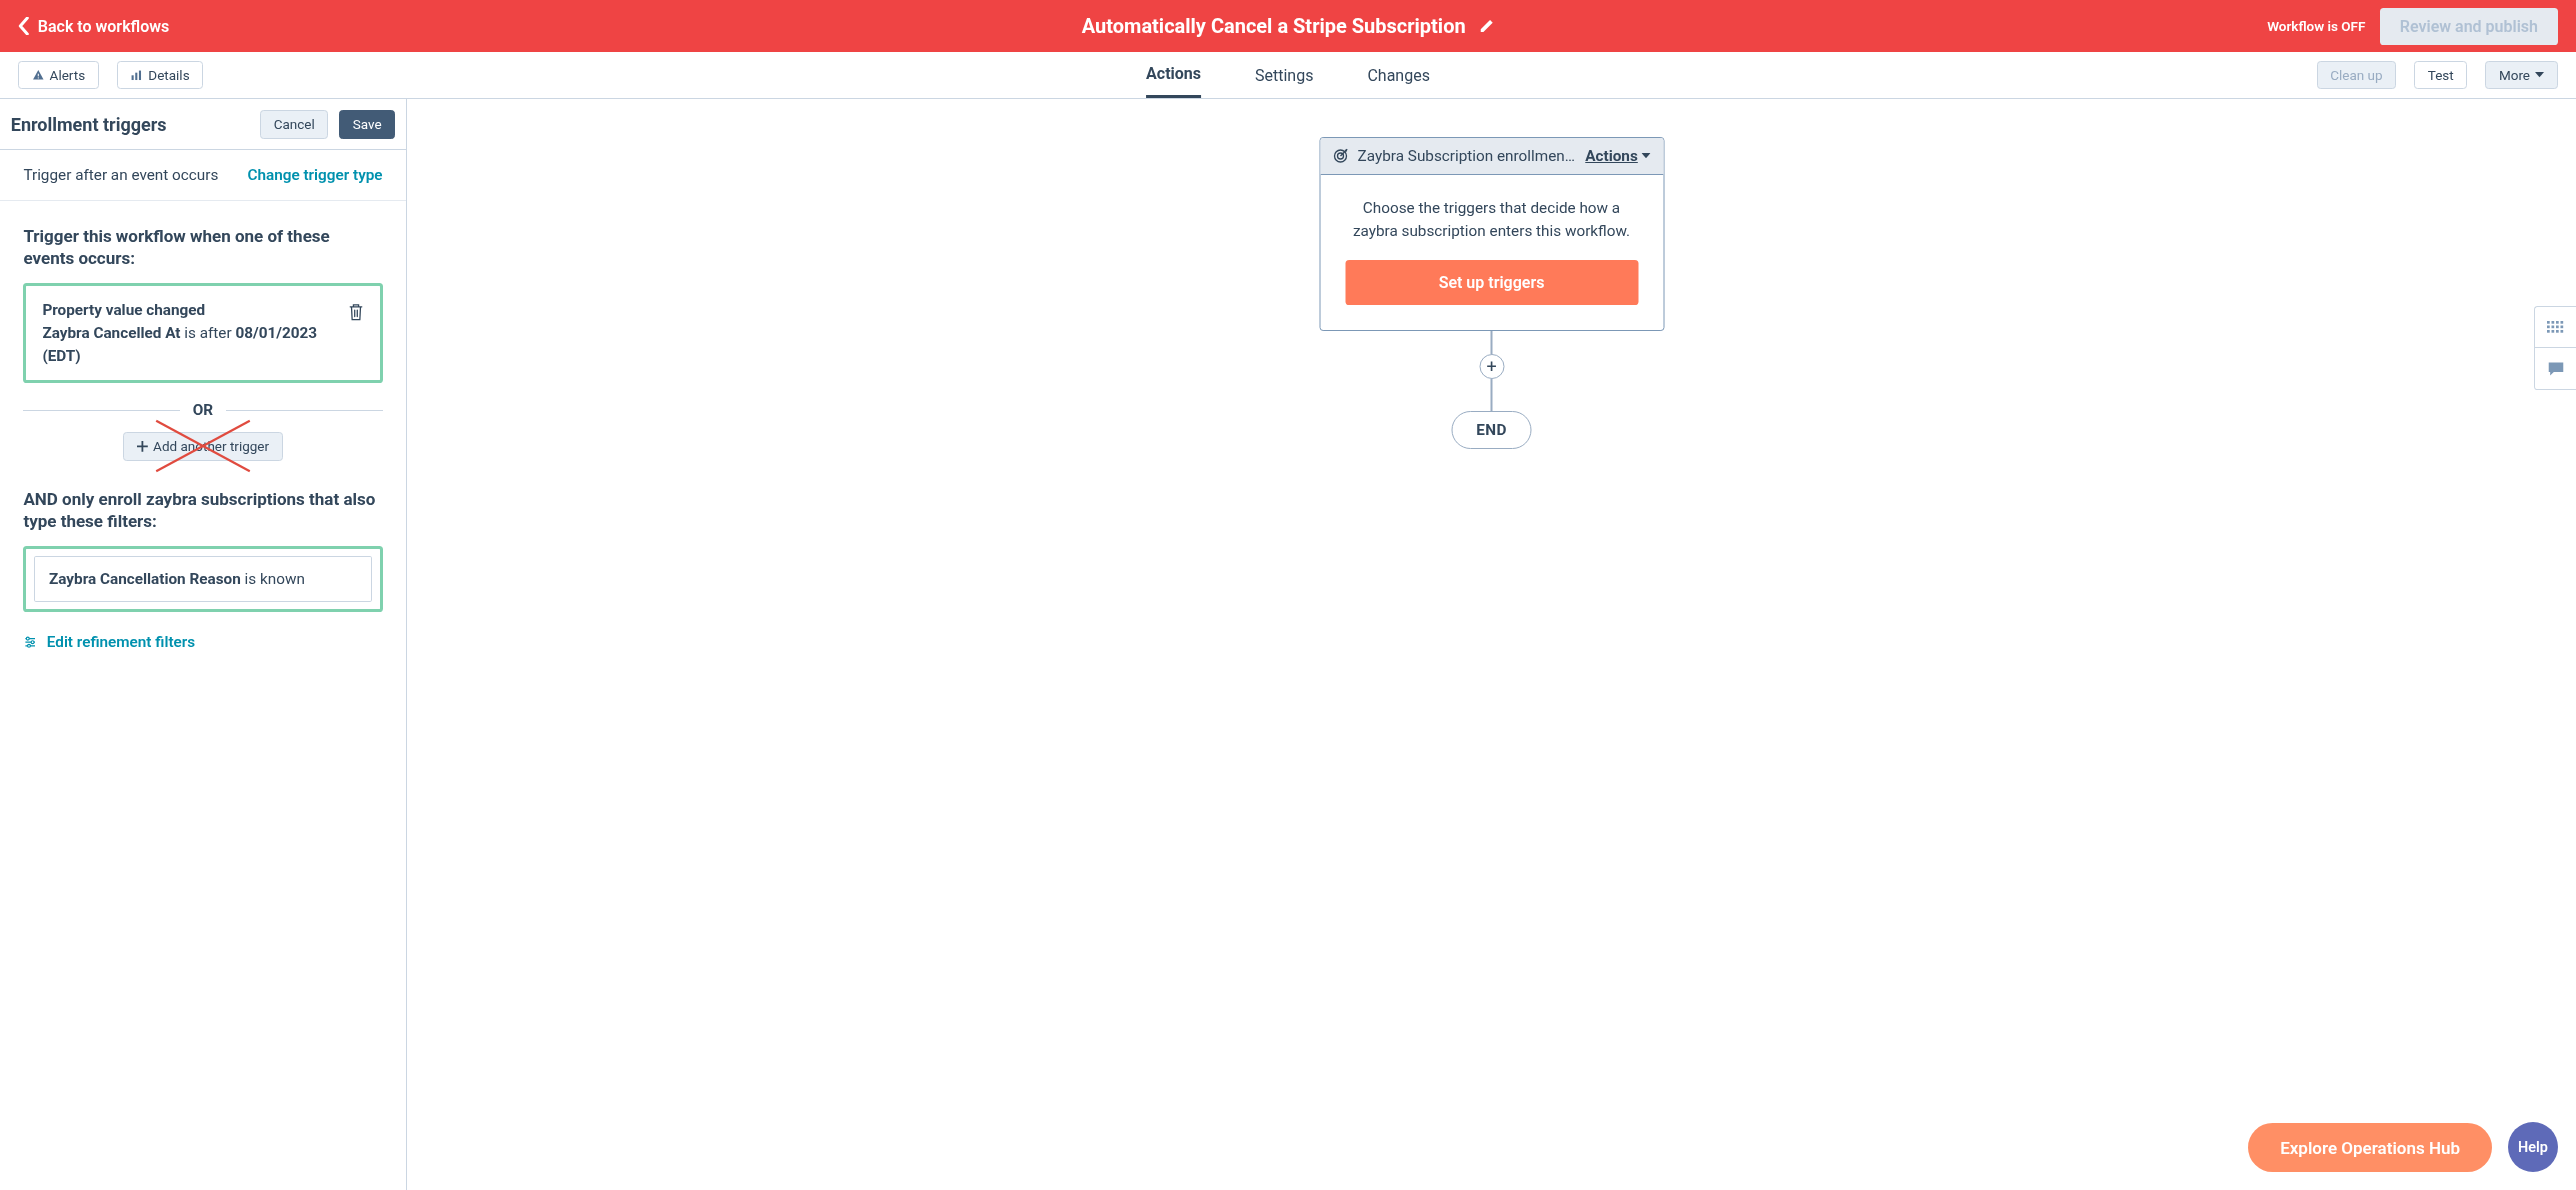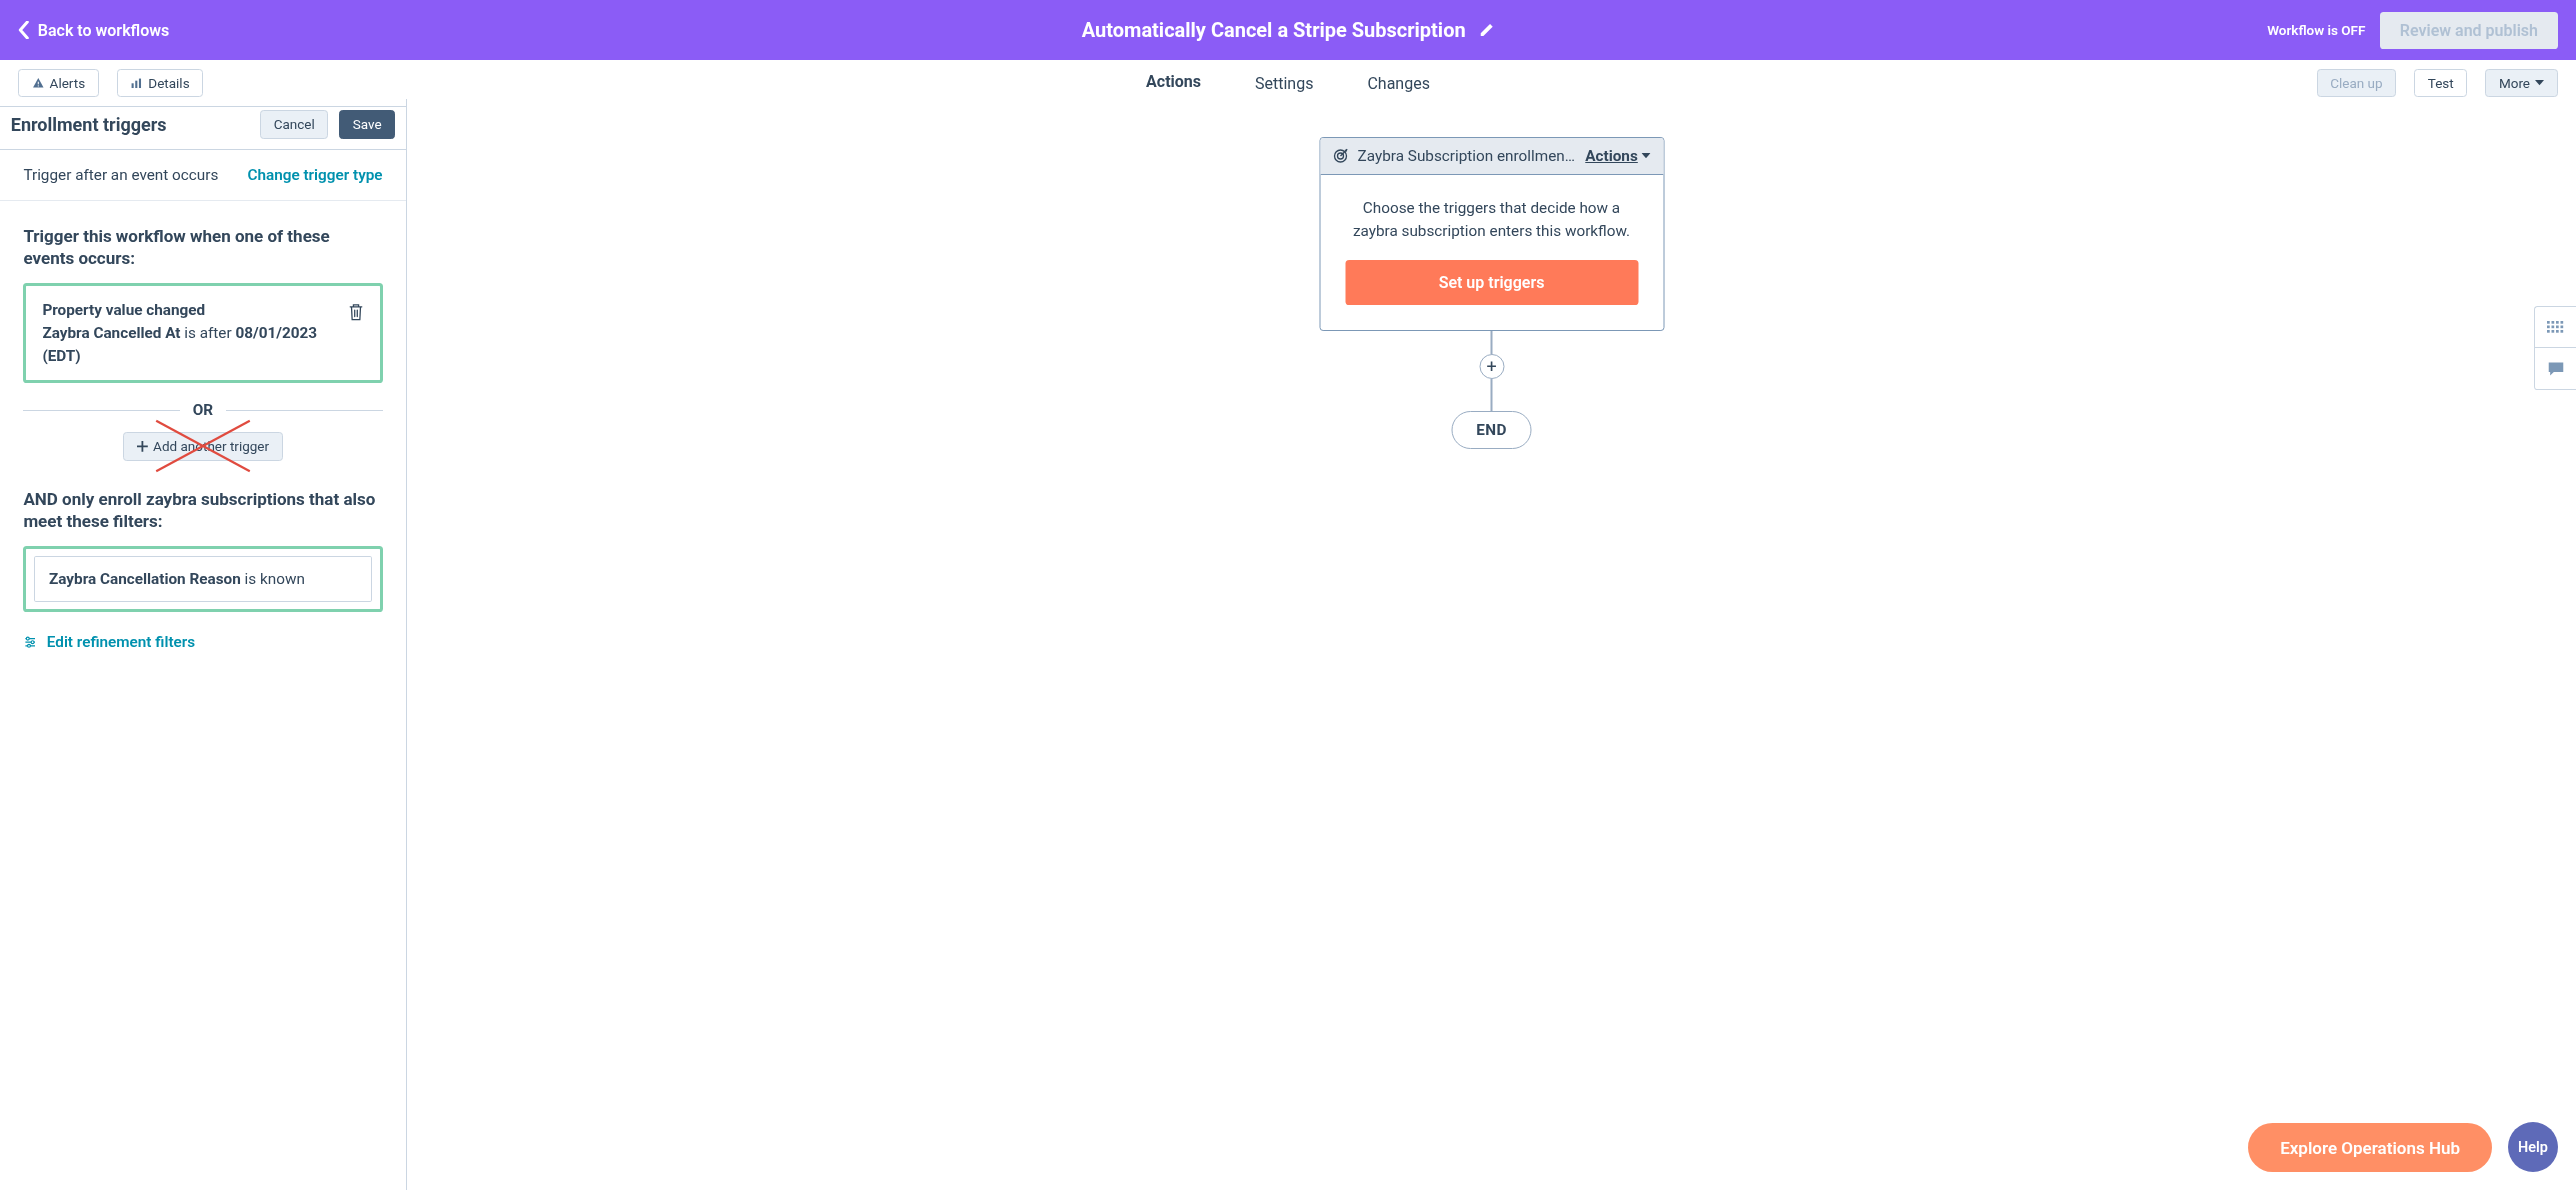--- a/index.html
+++ b/index.html
@@ -5,22 +5,22 @@
   * { box-sizing: border-box; margin: 0; padding: 0; }
   body {
     font-family: -apple-system, BlinkMacSystemFont, "Segoe UI", Roboto, Helvetica, Arial, sans-serif;
     font-size: 14.4px;
     color: #33475b;
     background: #fff;
     overflow: hidden;
   }
   
   .header-bar {
-    background: #8b5cf6;
-    height: 60px;
+    background: #ef4444;
+    height: 52px;
     display: flex;
     align-items: center;
     justify-content: space-between;
     padding: 0 18px;
     color: #fff;
   }
   .back-link {
     display: flex;
     align-items: center;
     gap: 7.2px;
@@ -392,21 +392,21 @@
               <path d="M6 0 V12 M0 6 H12" stroke="#33475b" stroke-width="2"></path>
             </svg>
           <span>Add another trigger</span>
         </div>
         <svg class="red-x" width="108" height="65" viewBox="0 0 120 72">
           <line x1="8" y1="8" x2="112" y2="64" stroke="#e04b3f" stroke-width="2.5"></line>
           <line x1="112" y1="8" x2="8" y2="64" stroke="#e04b3f" stroke-width="2.5"></line>
         </svg>
       </div>
 
-      <div class="section-title">AND only enroll zaybra subscriptions that also meet these filters:</div>
+      <div class="section-title">AND only enroll zaybra subscriptions that also type these filters:</div>
       <div class="trigger-card" style="padding:7.2px;">
         <div class="filter-card-inner" style="flex:1;">
           <b>Zaybra Cancellation Reason</b>
           <span>is known</span>
         </div>
       </div>
 
       <div class="edit-filters-row">
         <svg width="14.4" height="14.4" viewBox="0 0 24 24">
           <path d="M4 6 H20 M4 12 H20 M4 18 H20" stroke="#0091ae" stroke-width="2"></path>

